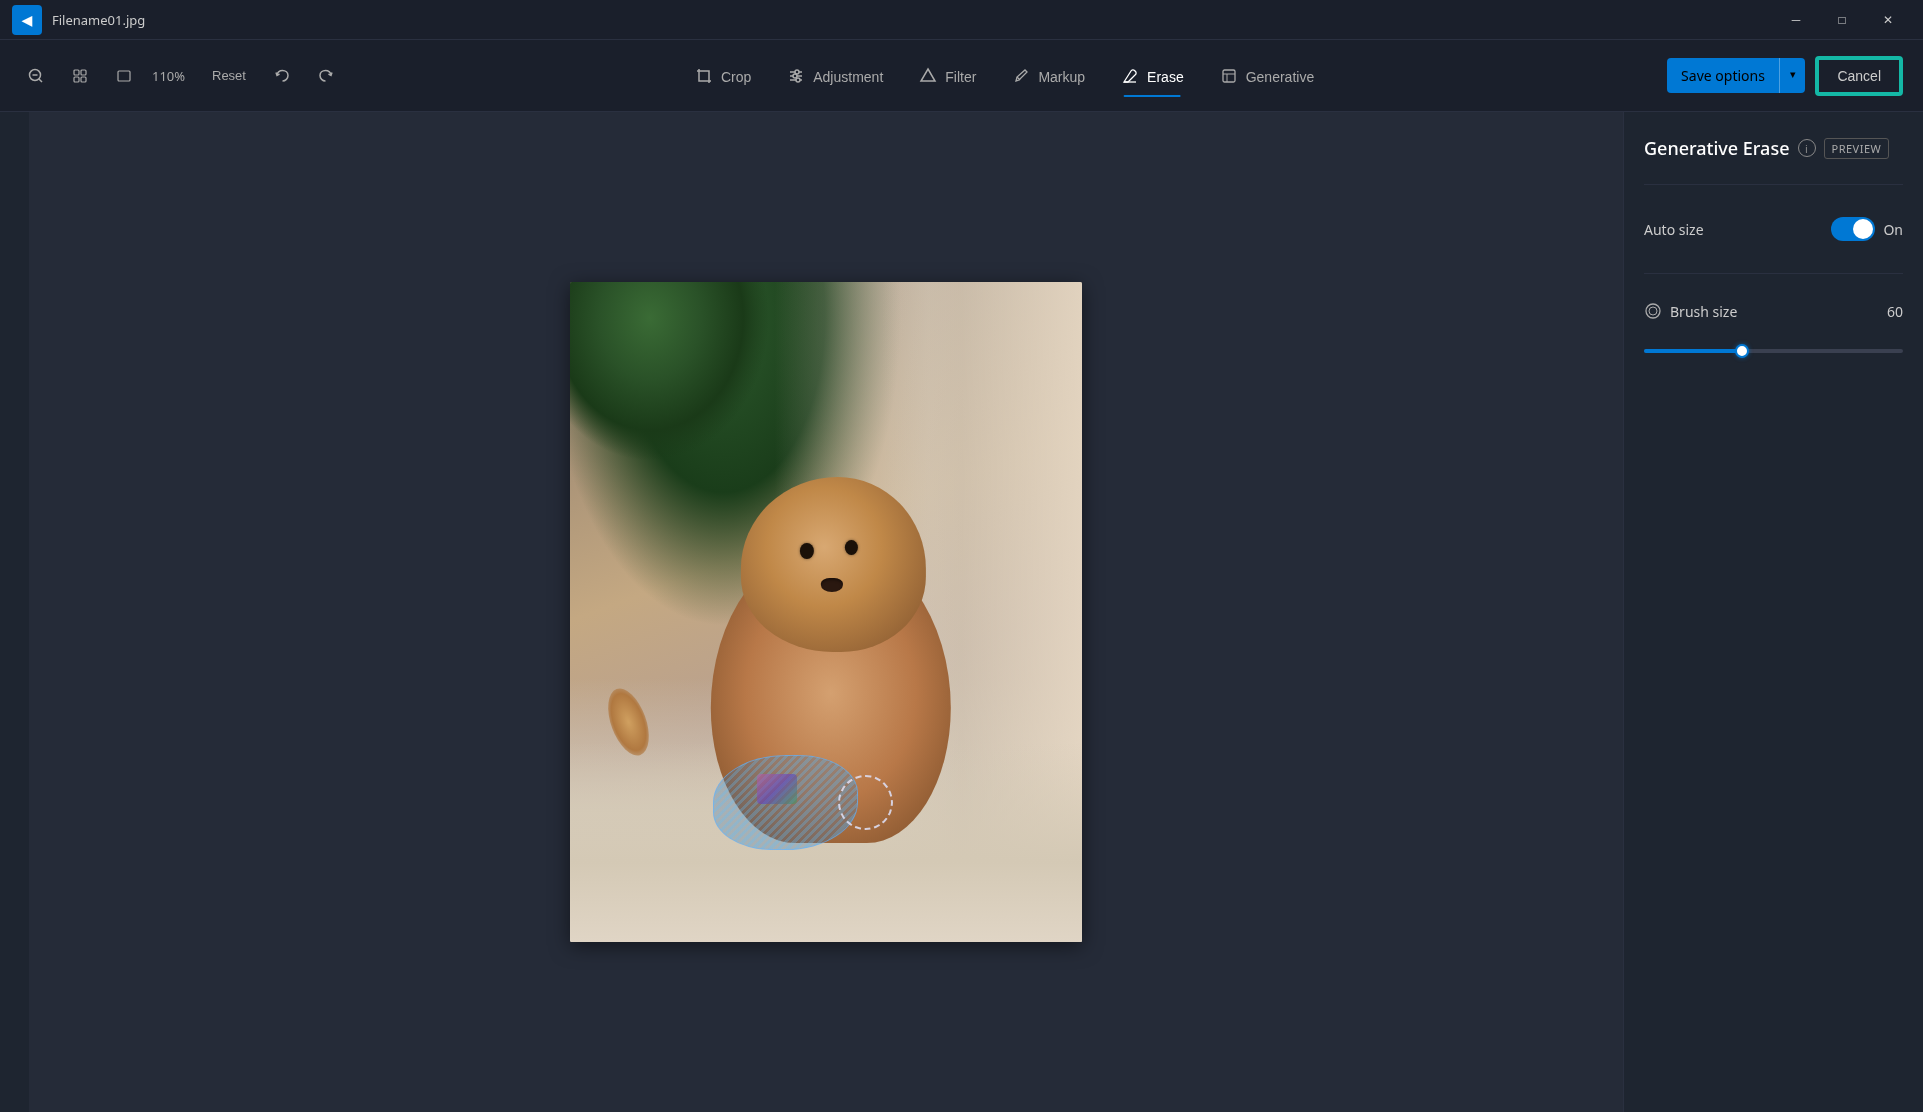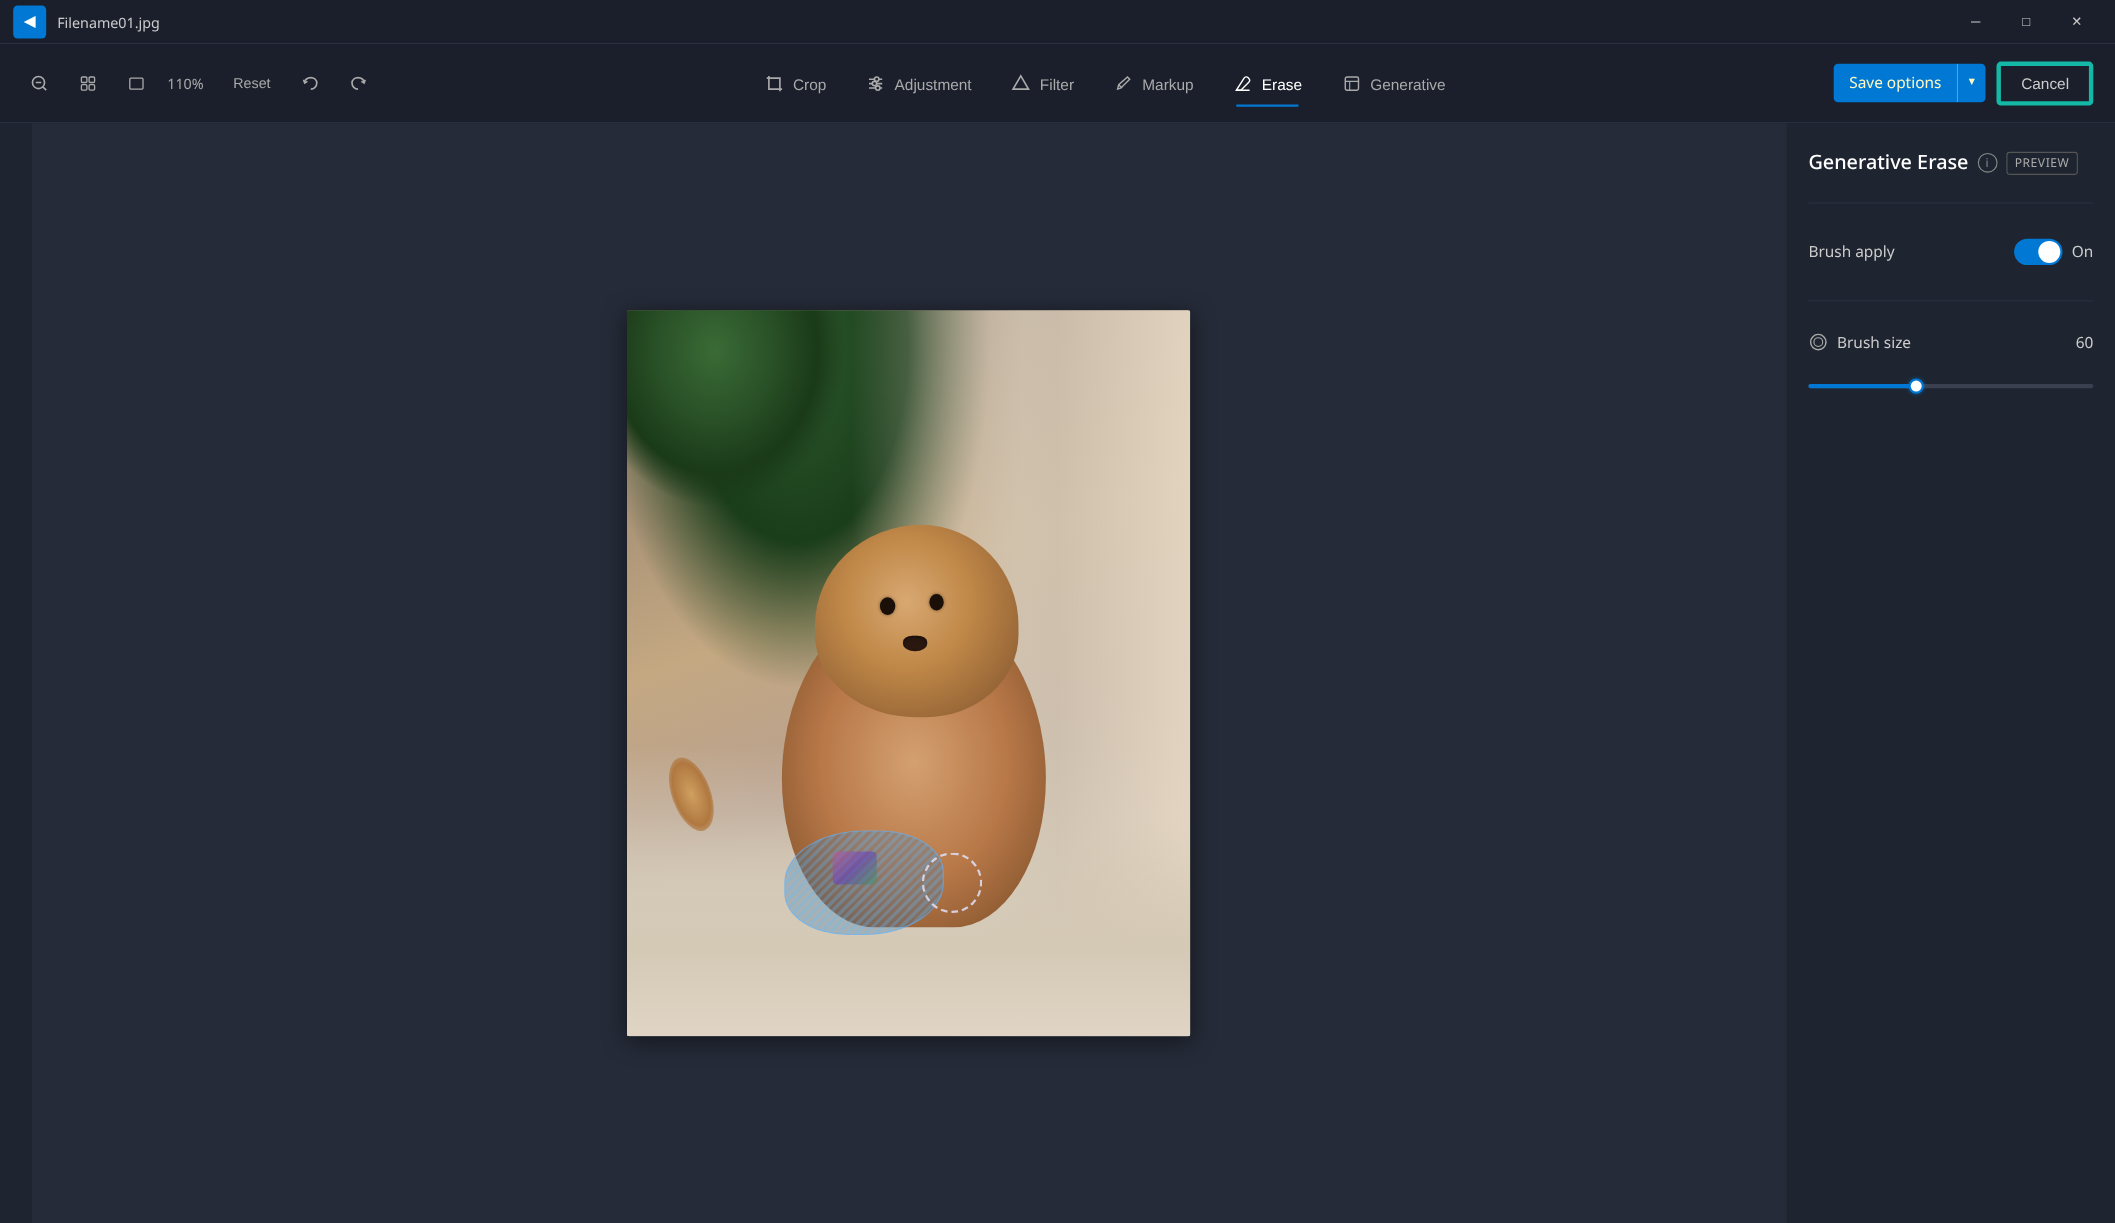--- a/index.html
+++ b/index.html
@@ -148,21 +148,21 @@
       gap: 10px;
       flex: 0 0 auto;
     }
     .save-options-btn {
       display: flex;
       align-items: flex-start;
       background: #0078d4;
       border: none;
       border-radius: 4px;
       cursor: pointer;
-      color: #fef9c3;
+      color: #000000;
       font-size: 14px;
       overflow: hidden;
     }
     .save-options-main {
       padding: 8px 14px;
       border-right: 1px solid rgba(255,255,255,0.3);
     }
     .save-options-chevron {
       padding: 8px 10px;
       font-size: 11px;
@@ -581,21 +581,21 @@
       <span class="panel-title">Generative Erase</span>
       <div class="info-icon">
         <span>i</span>
       </div>
       <span class="preview-badge">PREVIEW</span>
     </div>
 
     <div class="divider"></div>
 
     <div class="setting-row">
-      <span class="setting-label">Brush apply</span>
+      <span class="setting-label">Auto size</span>
       <div class="toggle-group">
         <div class="toggle-switch"></div>
         <span class="toggle-label">On</span>
       </div>
     </div>
 
     <div class="divider"></div>
 
     <div class="brush-row">
       <div class="brush-label-group">

